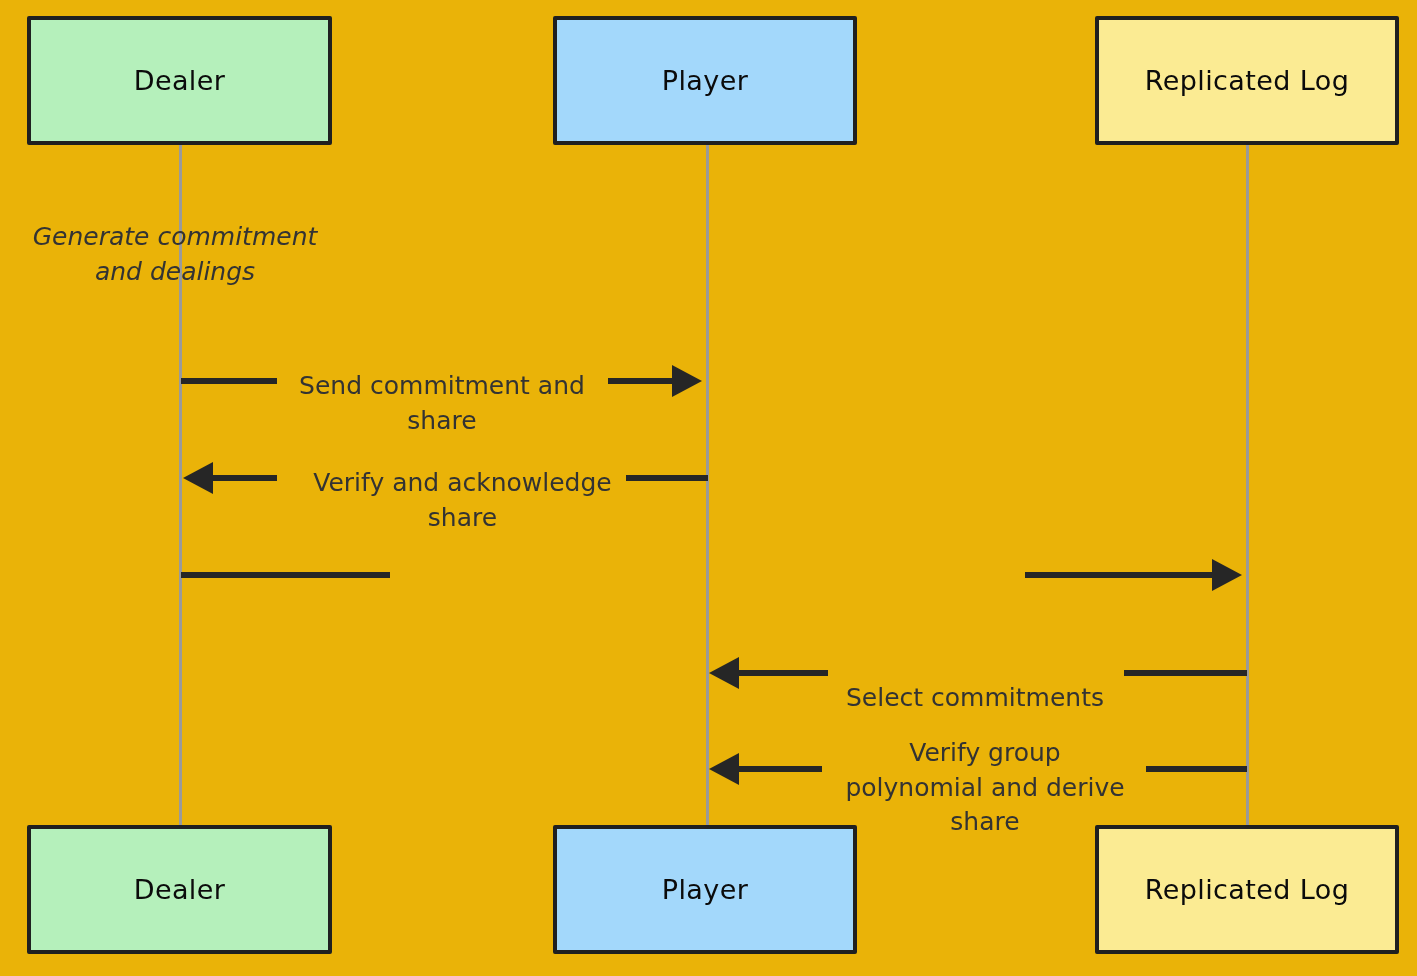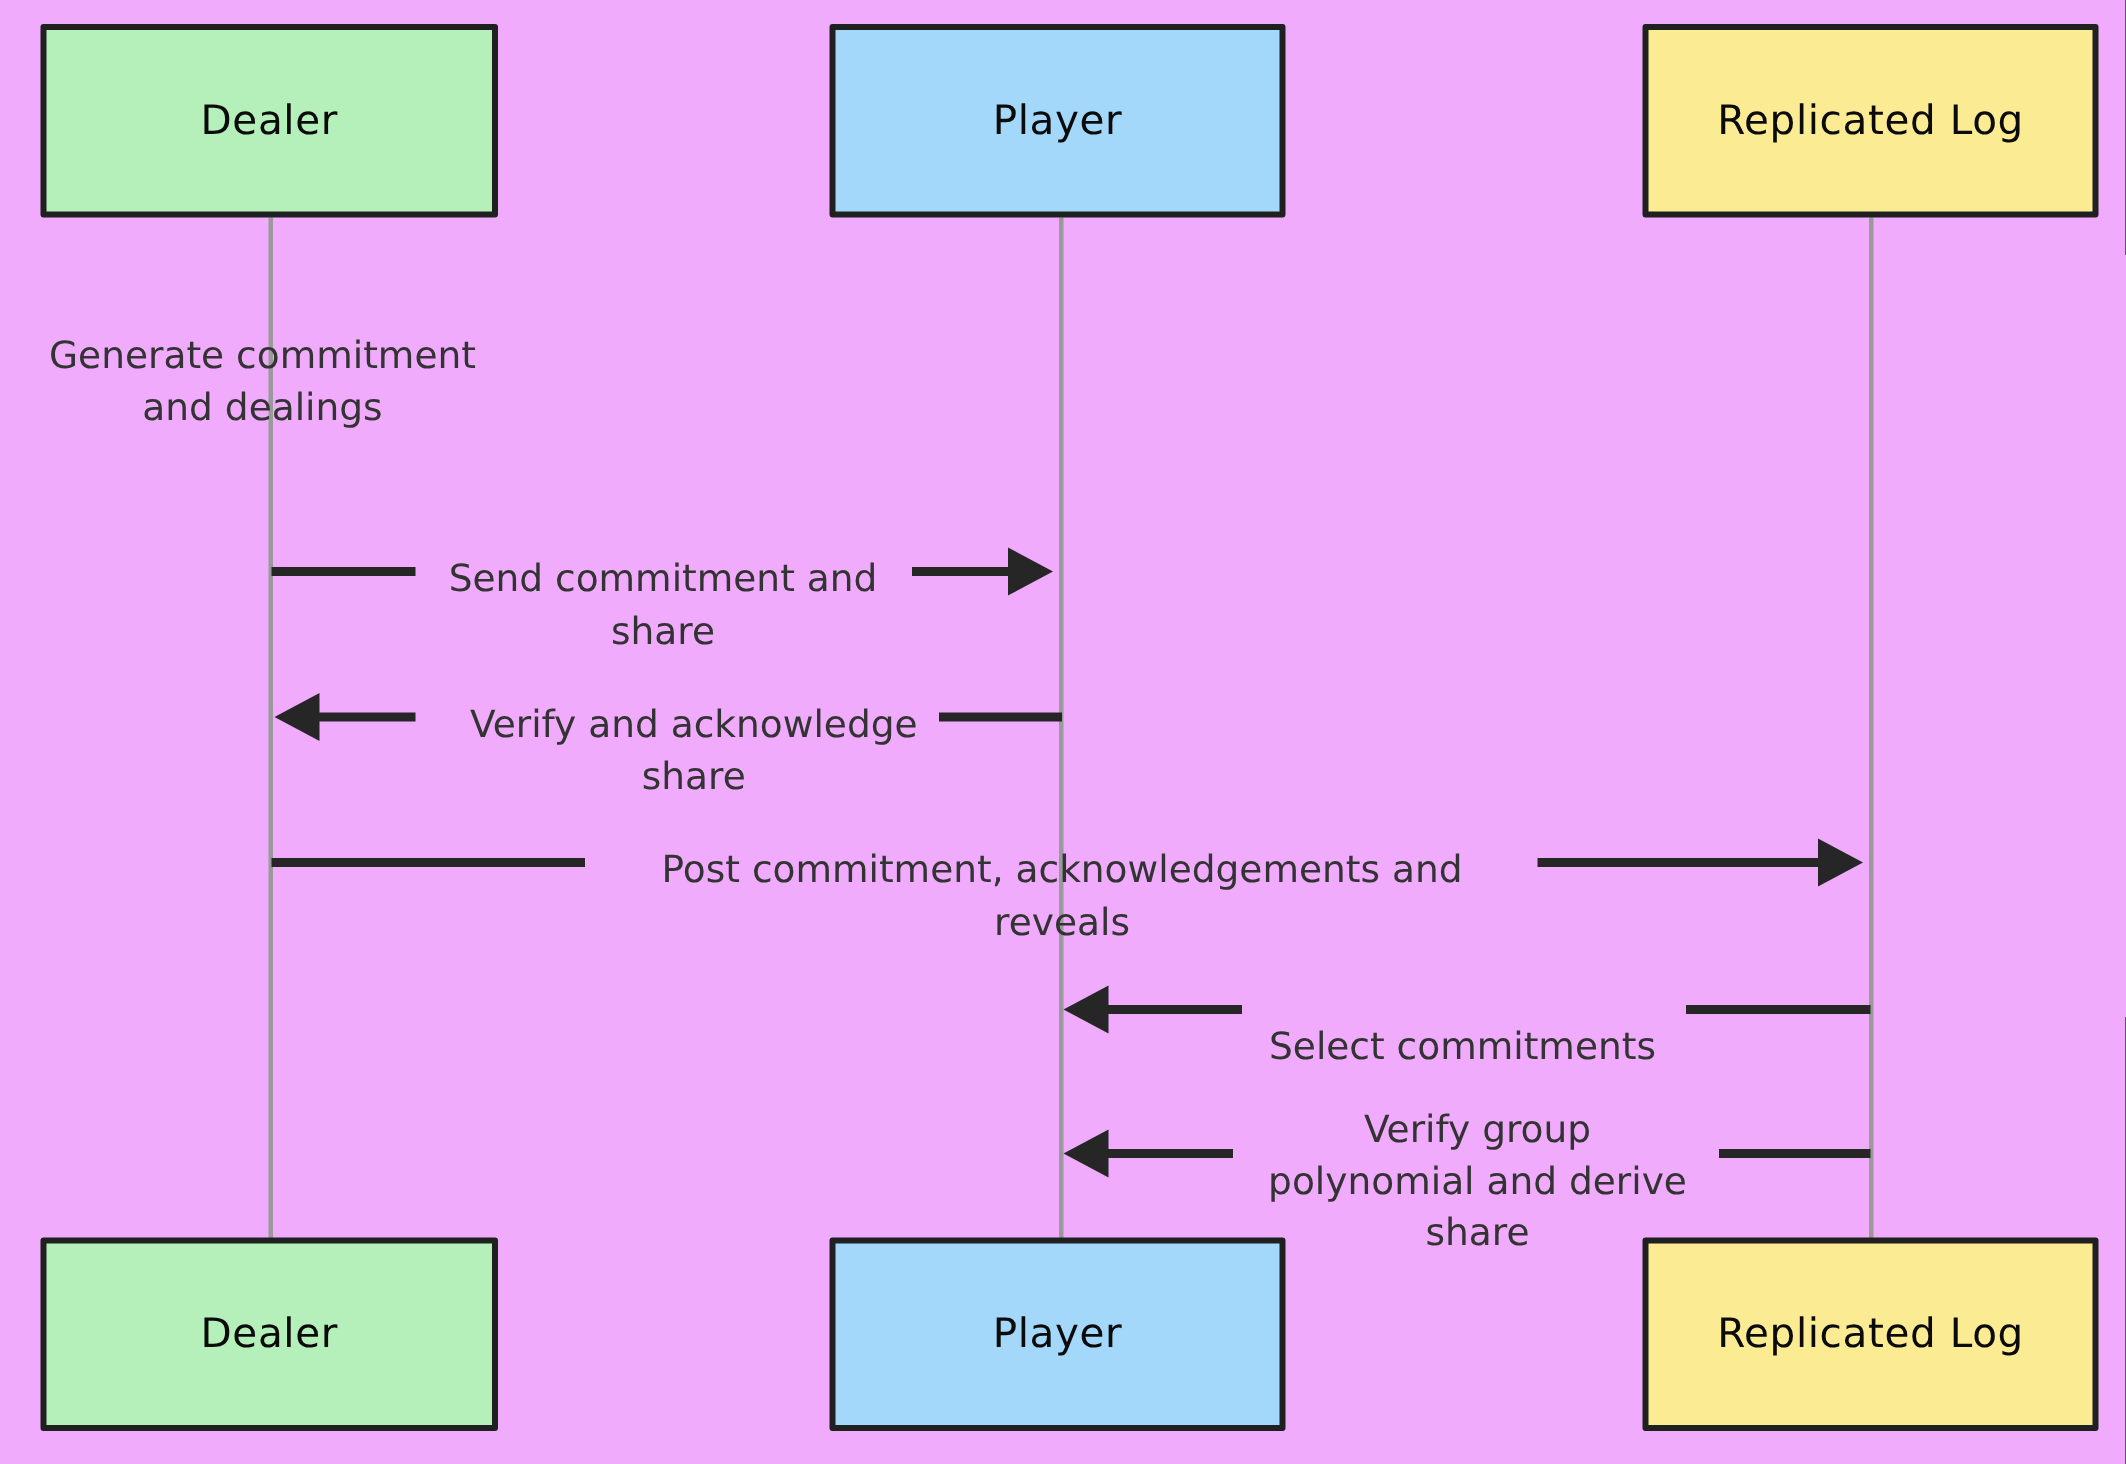--- a/index.html
+++ b/index.html
@@ -4,21 +4,21 @@
 <style>
   html, body {
     margin: 0;
     padding: 0;
     background: #000000;
   }
   #canvas {
     position: relative;
     width: 1417px;
     height: 976px;
-    background: #f0abfc;
+    background: #eab308;
     overflow: hidden;
     font-family: "DejaVu Sans", sans-serif;
   }
 
   
   .participant {
     position: absolute;
     box-sizing: border-box;
     border: 4px solid #1f2020;
     border-radius: 2px;
@@ -75,20 +75,21 @@
   }
 
   
   .note-label {
     position: absolute;
     color: #333333;
     font-size: 25px;
     line-height: 1.38;
     text-align: center;
     white-space: pre-line;
+    font-style: italic;
   }
 </style>
 </head>
 <body>
 
 <div id="canvas">
 
   <div class="lifeline" style="left:179px; top:145px; height:690px;"></div>
   <div class="lifeline" style="left:706px; top:145px; height:690px;"></div>
   <div class="lifeline" style="left:1246px; top:145px; height:690px;"></div>
@@ -116,22 +117,20 @@
 
   <div class="msg-line" style="left:212px; top:475px; width:65px;"></div>
   <div class="msg-line" style="left:626px; top:475px; width:82px;"></div>
   <div class="arrow-head left" style="left:183px; top:462px;"></div>
   <div class="msg-label" style="left:280px; top:442px; width:365px;">Verify and acknowledge
 share</div>
 
   <div class="msg-line" style="left:181px; top:572px; width:209px;"></div>
   <div class="msg-line" style="left:1025px; top:572px; width:189px;"></div>
   <div class="arrow-head right" style="left:1212px; top:559px;"></div>
-  <div class="msg-label" style="left:390px; top:539px; width:636px;">Post commitment, acknowledgements and
-reveals</div>
 
   <div class="msg-line" style="left:738px; top:670px; width:90px;"></div>
   <div class="msg-line" style="left:1124px; top:670px; width:123px;"></div>
   <div class="arrow-head left" style="left:709px; top:657px;"></div>
   <div class="msg-label" style="left:824px; top:657px; width:302px;">Select commitments</div>
 
   <div class="msg-line" style="left:738px; top:766px; width:84px;"></div>
   <div class="msg-line" style="left:1146px; top:766px; width:101px;"></div>
   <div class="arrow-head left" style="left:709px; top:753px;"></div>
   <div class="msg-label" style="left:820px; top:712px; width:330px;">Verify group

